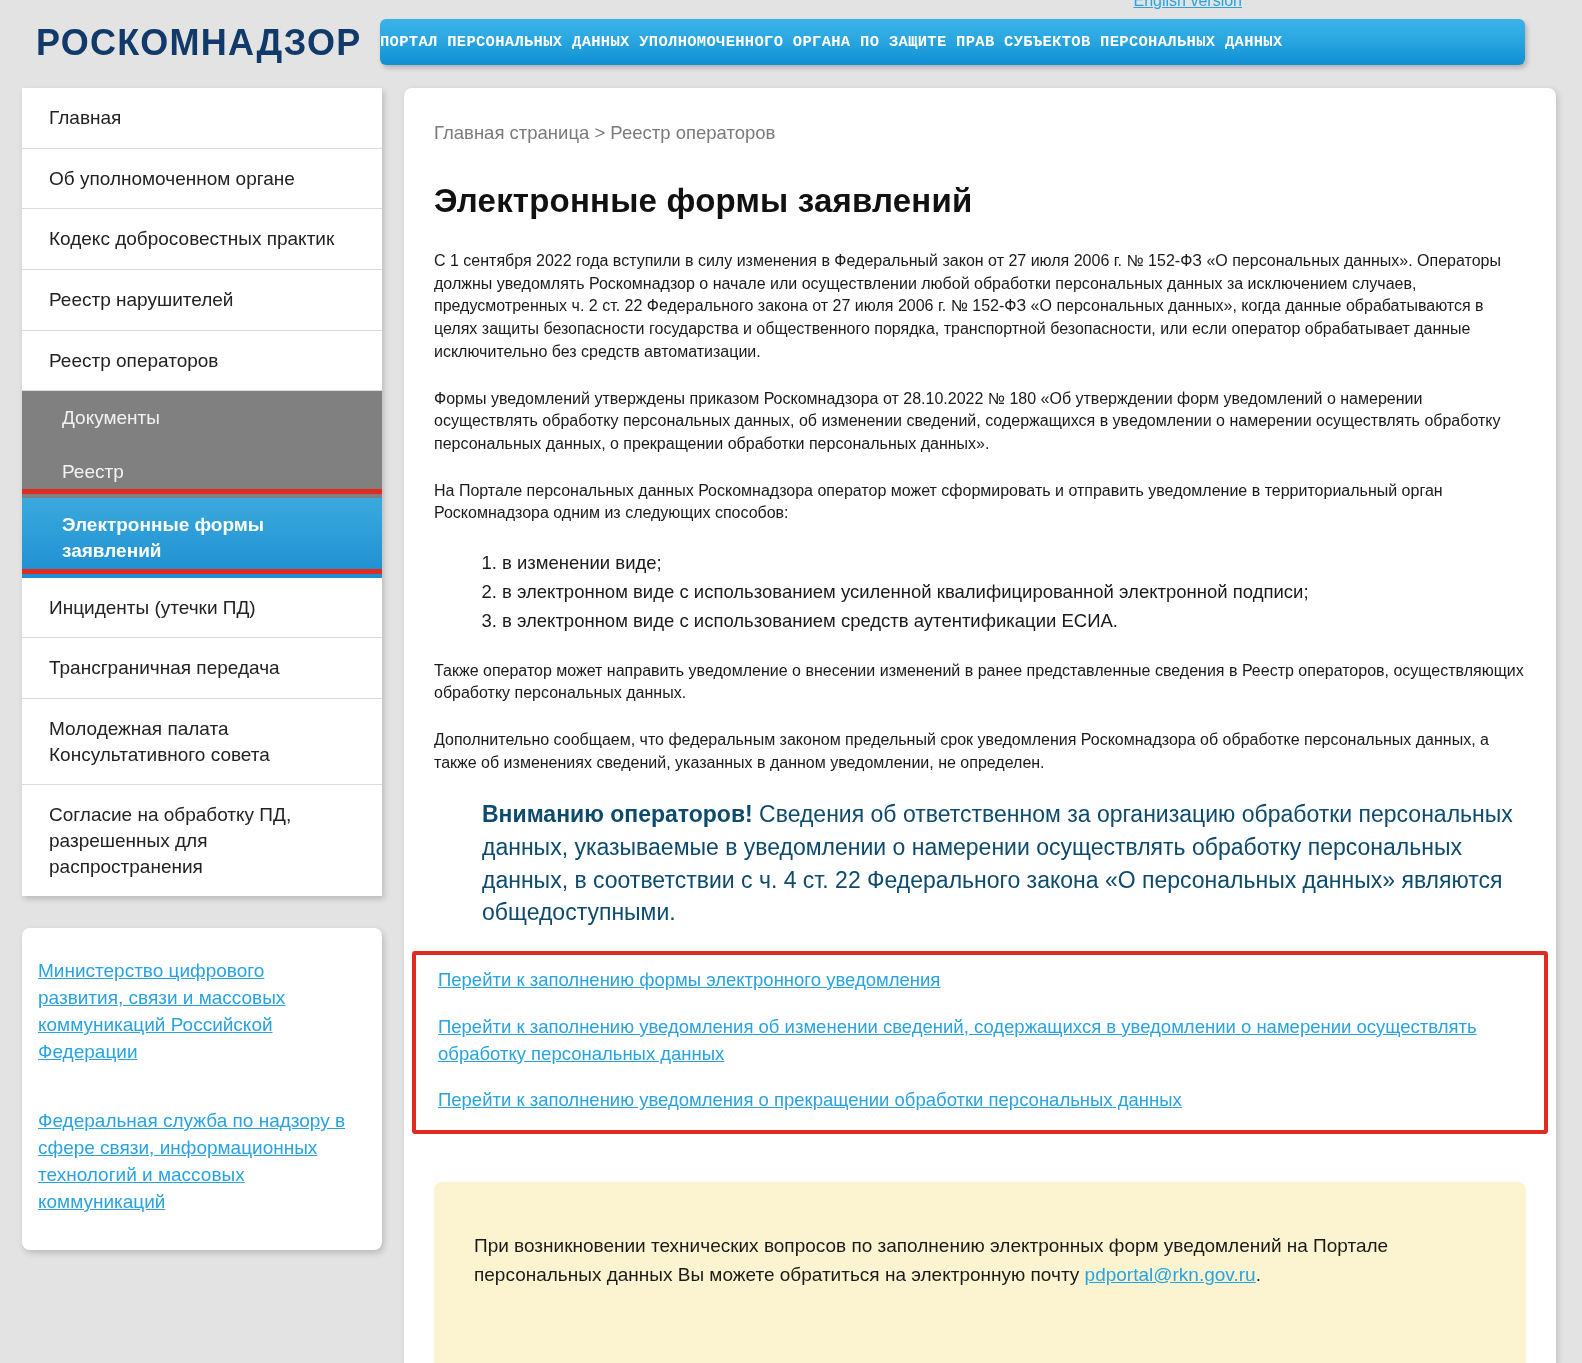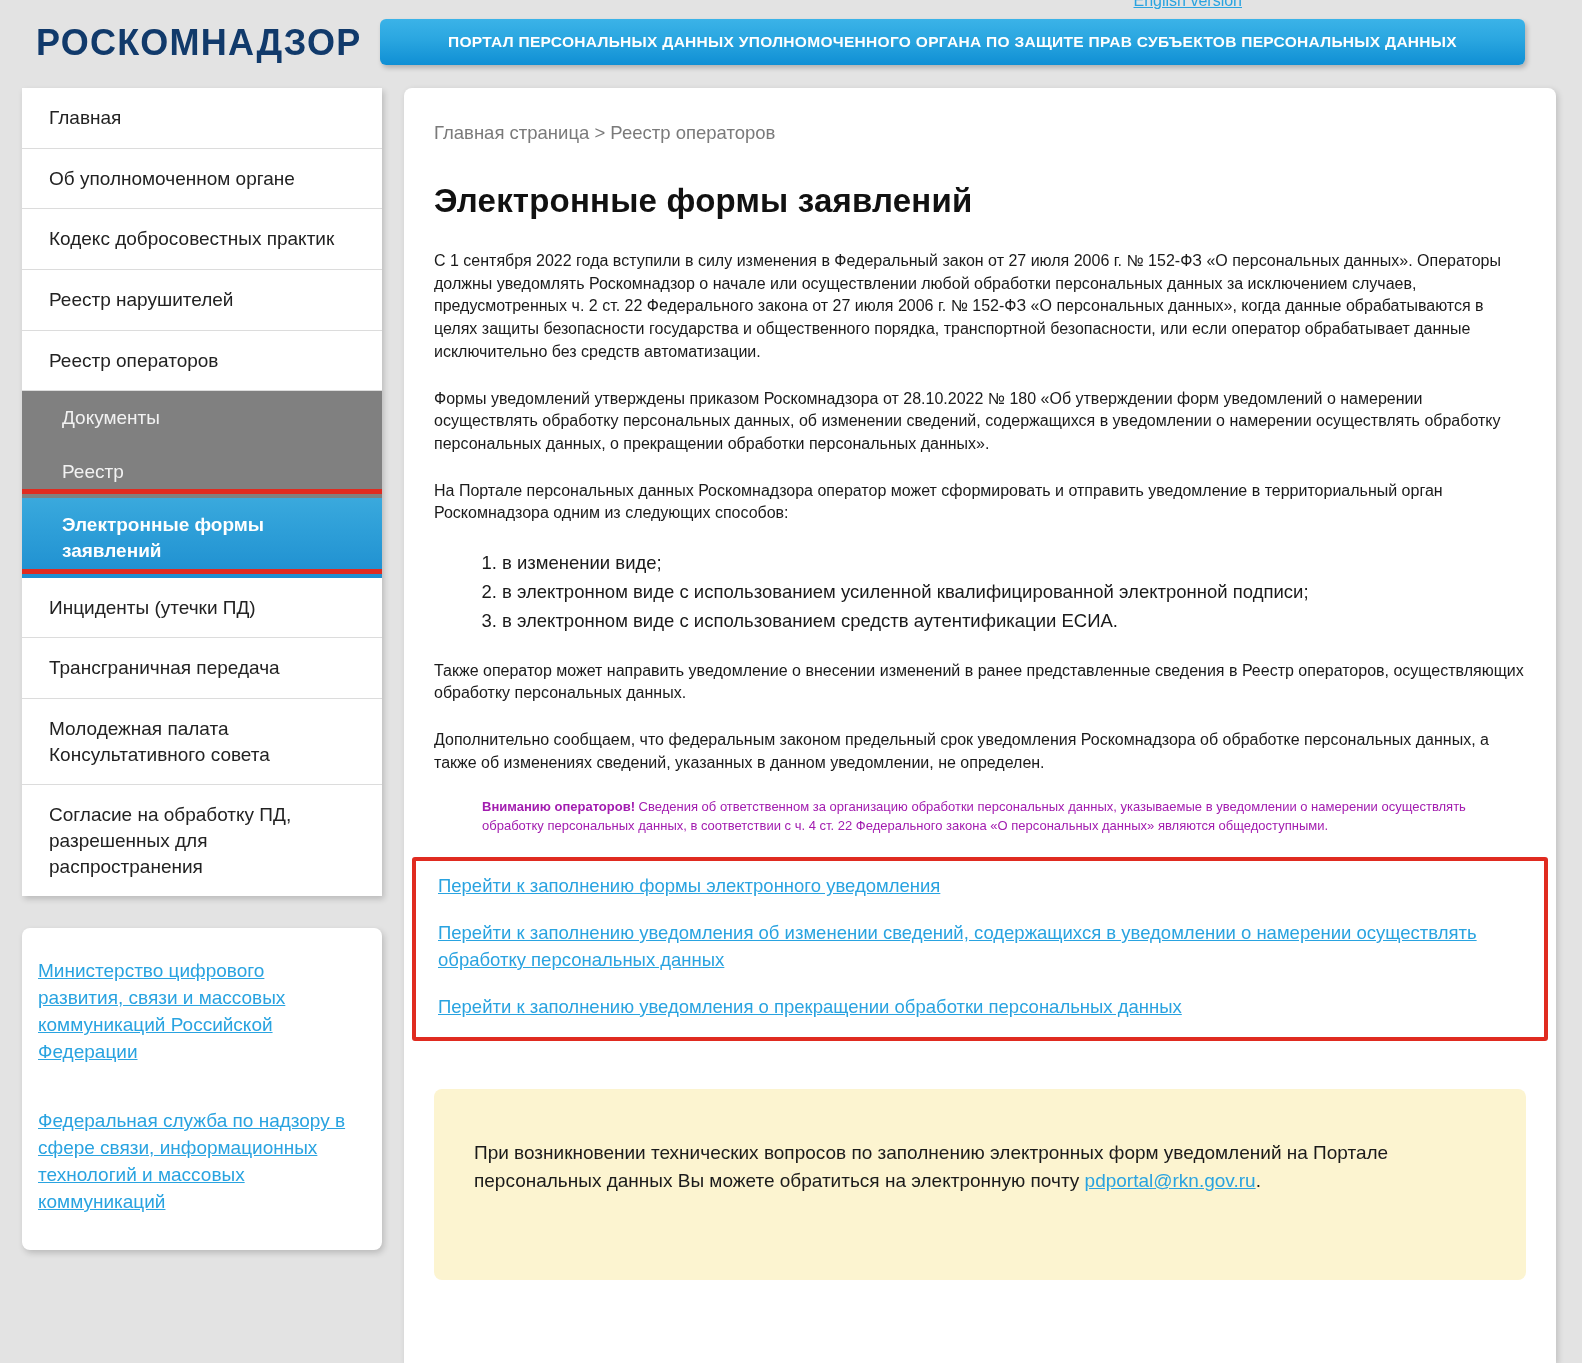--- a/index.html
+++ b/index.html
@@ -41,21 +41,21 @@
   }
   .banner {
     position: absolute;
     left: 380px; top: 19px;
     width: 1145px; height: 46px;
     border-radius: 6px;
     background: linear-gradient(180deg, #3bb3e8 0%, #2aa6e0 45%, #0f8fd4 100%);
     box-shadow: 2px 3px 5px rgba(0,0,0,0.22);
     display: flex;
     align-items: center;
-    justify-content: center;
+    font-family: Liberation Mono, monospace;
   }
   .banner-text {
     color: #ffffff;
     font-size: 15.5px;
     font-weight: bold;
     letter-spacing: 0.3px;
     white-space: nowrap;
     text-align: center;
   }
 
@@ -163,22 +163,22 @@
     margin: 0 0 24px 0;
     padding-left: 68px;
     font-size: 18.5px;
     color: #1a1a1a;
     line-height: 1.52;
   }
   ol.methods li { margin-bottom: 1px; }
   .attention {
     margin: 0 0 22px 0;
     padding-left: 48px;
-    font-size: 13px;
-    color: #a21caf;
+    font-size: 23px;
+    color: #0c4a6e;
     line-height: 1.42;
   }
   .attention b { font-weight: bold; }
 
   .red-box-links {
     position: relative;
     border: 4px solid #e02b20;
     border-radius: 3px;
     margin: 0 -22px 0 -22px;
     padding: 12px 18px 14px 22px;

